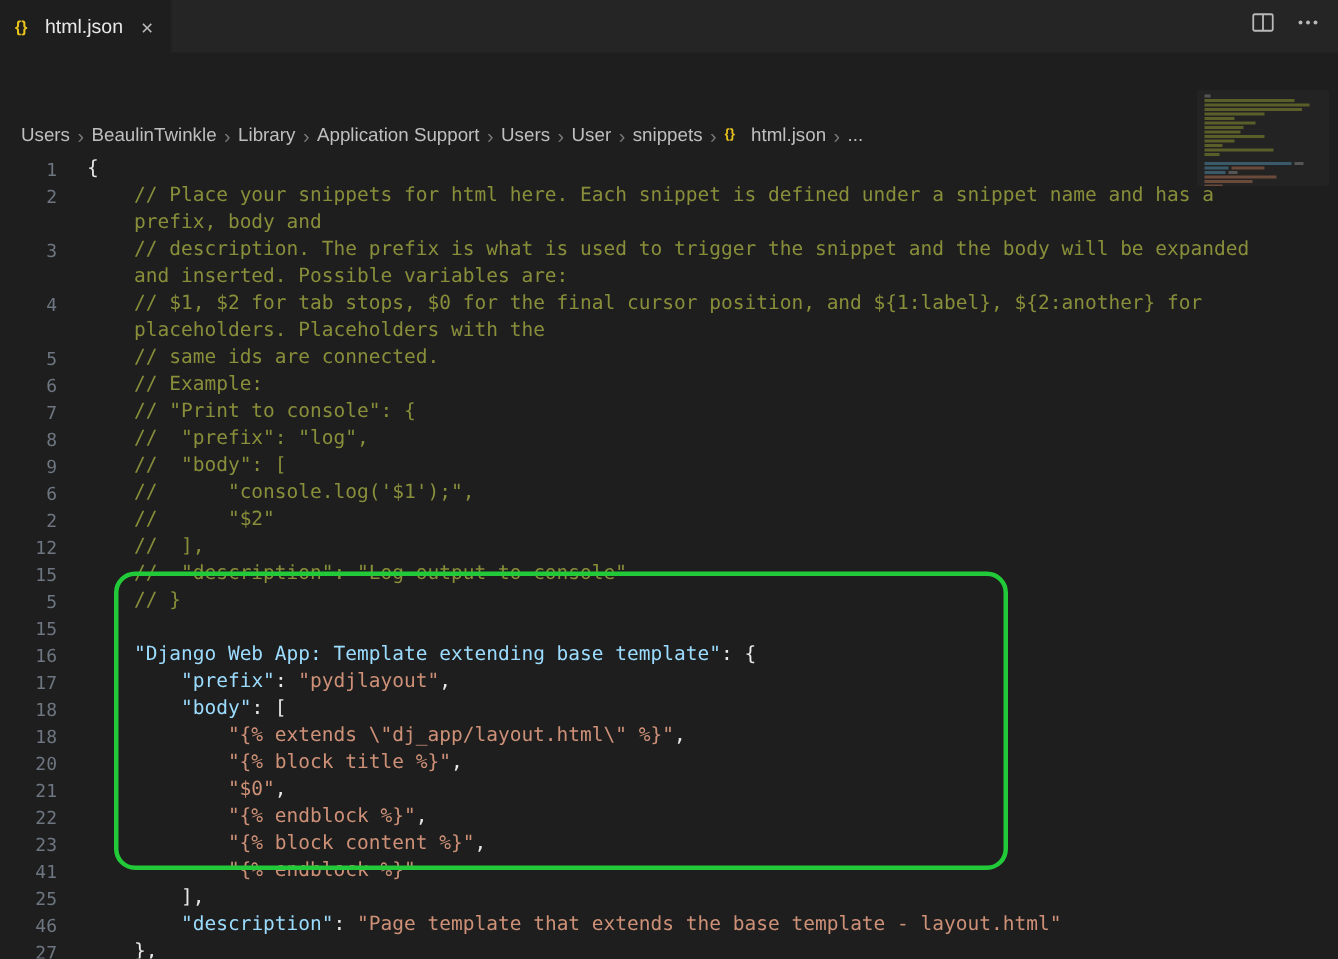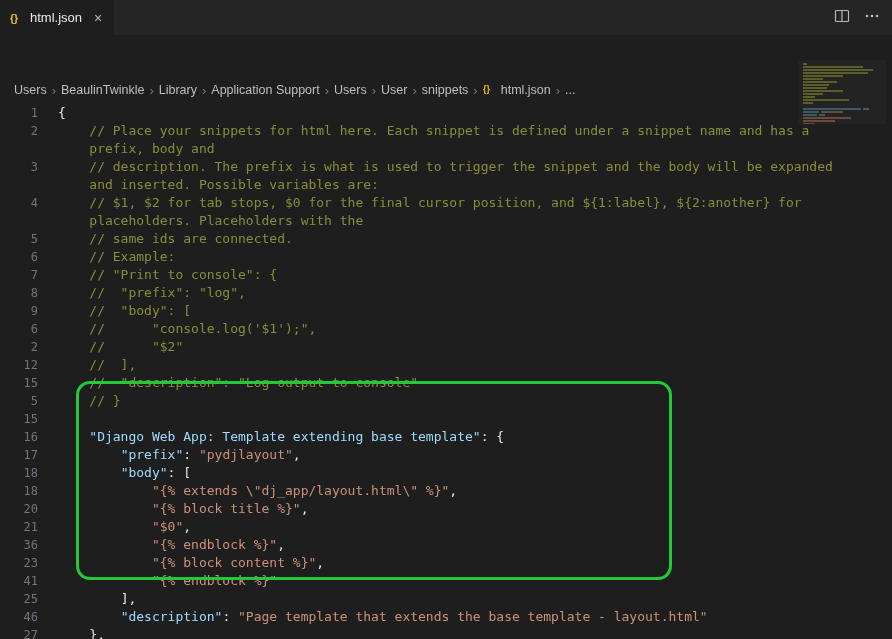--- a/index.html
+++ b/index.html
@@ -195,21 +195,21 @@
       <div class="ln">12</div>
       <div class="ln">15</div>
       <div class="ln">5</div>
       <div class="ln">15</div>
       <div class="ln">16</div>
       <div class="ln">17</div>
       <div class="ln">18</div>
       <div class="ln">18</div>
       <div class="ln">20</div>
       <div class="ln">21</div>
-      <div class="ln">36</div>
+      <div class="ln">22</div>
       <div class="ln">23</div>
       <div class="ln">41</div>
       <div class="ln">25</div>
       <div class="ln">46</div>
       <div class="ln">27</div>
       <div class="ln">21</div>
     </div>
   <div class="code" id="code"><div class="line"><span class="c-punc">{</span></div><div class="line"><span>    </span><span class="c-comment">// Place your snippets for html here. Each snippet is defined under a snippet name and has a</span></div><div class="line"><span>    </span><span class="c-comment">prefix, body and</span></div><div class="line"><span>    </span><span class="c-comment">// description. The prefix is what is used to trigger the snippet and the body will be expanded</span></div><div class="line"><span>    </span><span class="c-comment">and inserted. Possible variables are:</span></div><div class="line"><span>    </span><span class="c-comment">// $1, $2 for tab stops, $0 for the final cursor position, and ${1:label}, ${2:another} for</span></div><div class="line"><span>    </span><span class="c-comment">placeholders. Placeholders with the</span></div><div class="line"><span>    </span><span class="c-comment">// same ids are connected.</span></div><div class="line"><span>    </span><span class="c-comment">// Example:</span></div><div class="line"><span>    </span><span class="c-comment">// "Print to console": {</span></div><div class="line"><span>    </span><span class="c-comment">//  "prefix": "log",</span></div><div class="line"><span>    </span><span class="c-comment">//  "body": [</span></div><div class="line"><span>    </span><span class="c-comment">//      "console.log('$1');",</span></div><div class="line"><span>    </span><span class="c-comment">//      "$2"</span></div><div class="line"><span>    </span><span class="c-comment">//  ],</span></div><div class="line"><span>    </span><span class="c-comment">//  "description": "Log output to console"</span></div><div class="line"><span>    </span><span class="c-comment">// }</span></div><div class="line"></div><div class="line"><span>    </span><span class="c-key">"Django Web App: Template extending base template"</span><span class="c-punc">: {</span></div><div class="line"><span>        </span><span class="c-key">"prefix"</span><span class="c-punc">: </span><span class="c-string">"pydjlayout"</span><span class="c-punc">,</span></div><div class="line"><span>        </span><span class="c-key">"body"</span><span class="c-punc">: [</span></div><div class="line"><span>            </span><span class="c-string">"{% extends \"dj_app/layout.html\" %}"</span><span class="c-punc">,</span></div><div class="line"><span>            </span><span class="c-string">"{% block title %}"</span><span class="c-punc">,</span></div><div class="line"><span>            </span><span class="c-string">"$0"</span><span class="c-punc">,</span></div><div class="line"><span>            </span><span class="c-string">"{% endblock %}"</span><span class="c-punc">,</span></div><div class="line"><span>            </span><span class="c-string">"{% block content %}"</span><span class="c-punc">,</span></div><div class="line"><span>            </span><span class="c-string">"{% endblock %}"</span></div><div class="line"><span>        </span><span class="c-punc">],</span></div><div class="line"><span>        </span><span class="c-key">"description"</span><span class="c-punc">: </span><span class="c-string">"Page template that extends the base template - layout.html"</span></div><div class="line"><span>    </span><span class="c-punc">},</span></div><div class="line"><span class="c-punc">}</span></div></div>
 </div>
 

